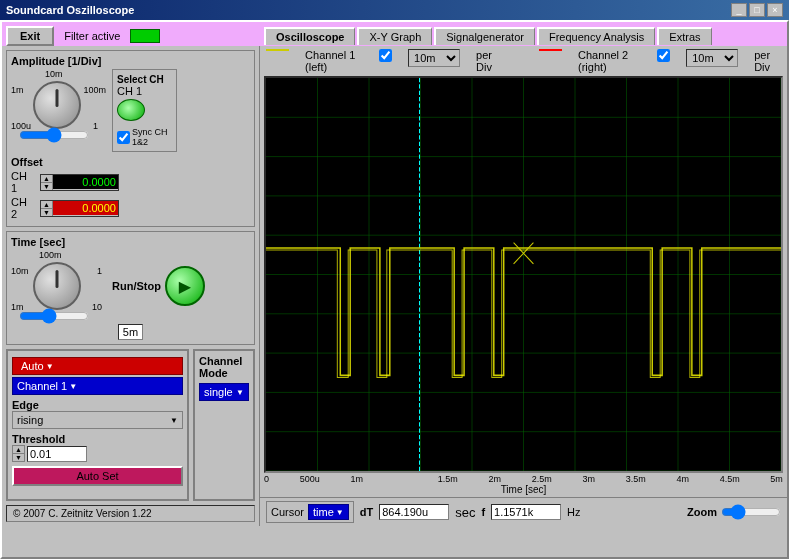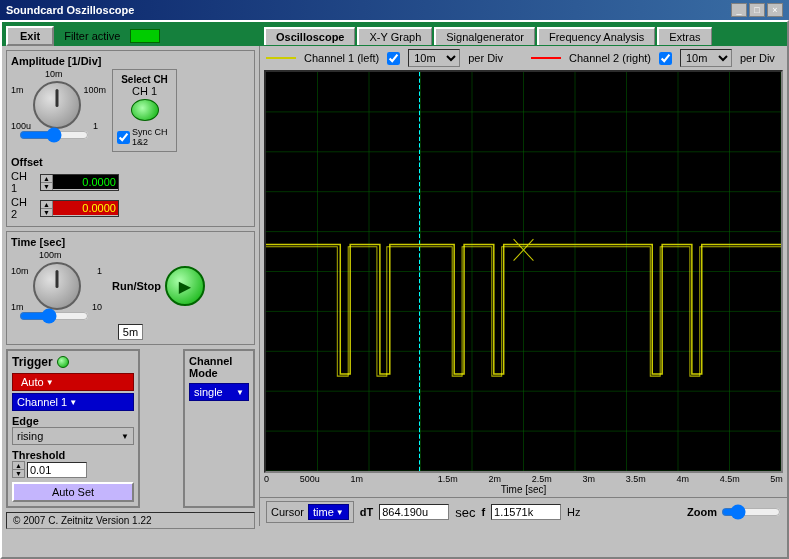--- a/index.html
+++ b/index.html
@@ -198,39 +198,38 @@
     .threshold-section { margin-top: 4px; font-size: 11px; }
     .threshold-input {
       background: white;
       border: 1px inset #808080;
       width: 60px;
       font-size: 11px;
       padding: 1px 2px;
     }
 
     .autoset-btn {
-      background: #c4b5fd;
+      background: #be185d;
       border: 2px solid #ffffff;
       border-right-color: #808080;
       border-bottom-color: #808080;
       padding: 2px 8px;
       font-size: 11px;
       cursor: pointer;
       width: 100%;
       margin-top: 4px;
     }
 
     .channel-mode-box {
       border: 2px solid #808080;
       padding: 4px;
-      width: 72px;
+      width: 62px;
       display: flex;
       flex-direction: column;
       gap: 4px;
-      margin-left: 39px;
     }
 
     .play-btn {
       width: 40px; height: 40px;
       border-radius: 50%;
       background: radial-gradient(circle at 35% 35%, #aaffaa, #00aa00);
       border: 2px solid #006600;
       cursor: pointer;
       display: flex;
       align-items: center;
@@ -242,22 +241,22 @@
     
     .right-panel {
       flex: 1;
       display: flex;
       flex-direction: column;
       background: #c0c0c0;
     }
 
     .channel-legend {
       display: flex;
-      align-items: center;
-      gap: 8px;
+      align-items: flex-start;
+      gap: 16px;
       padding: 3px 6px;
       background: #c0c0c0;
       font-size: 11px;
     }
 
     .ch-checkbox {
       width: 13px; height: 13px;
       cursor: pointer;
     }
 
@@ -337,21 +336,21 @@
   <span class="title-bar-text">Soundcard Oszilloscope</span>
   <div class="title-bar-controls">
     <div class="title-btn">_</div>
     <div class="title-btn">□</div>
     <div class="title-btn">×</div>
   </div>
 </div>
 
 <div class="main-window">
 
-  <div style="display:flex; align-items:center; padding: 4px 4px 0 4px; background:#15803d;">
+  <div style="display:flex; align-items:center; padding: 4px 4px 0 4px; background:#f0abfc;">
     <div style="display:flex; align-items:center; gap:10px; width:258px;">
       <button class="exit-btn">Exit</button>
       <span style="font-size:11px;">Filter active</span>
       <div class="filter-indicator"></div>
     </div>
 
     <div style="display:flex; gap:2px; align-items:flex-end;">
       <div class="tab active">Oscilloscope</div>
       <div class="tab">X-Y Graph</div>
       <div class="tab">Signalgenerator</div>
@@ -372,21 +371,21 @@
             <span style="position:absolute; top:0; left:34px; font-size:9px;">10m</span>
             <span style="position:absolute; top:16px; left:0px; font-size:9px;">1m</span>
             <span style="position:absolute; top:16px; right:0px; font-size:9px;">100m</span>
             <span style="position:absolute; bottom:10px; left:0px; font-size:9px;">100u</span>
             <span style="position:absolute; bottom:10px; right:8px; font-size:9px;">1</span>
             <div class="knob" style="position:absolute; top:12px; left:22px; width:48px; height:48px;"></div>
 
             <input type="range" style="position: absolute; bottom: 0px; left: 8px; width: 70px; height: 12px;" value="50" min="0" max="100">
           </div>
 
-          <div style="border:1px solid #808080; padding:4px; display:flex; flex-direction:column; align-items:center; font-size:11px; width:65px;">
+          <div style="border:1px solid #808080; padding:4px; display:flex; flex-direction:column; align-items:flex-start; font-size:11px; width:65px;">
             <span style="font-size:10px; font-weight:bold;">Select CH</span>
             <span style="font-size:11px;">CH 1</span>
             <div style="width:28px; height:22px; border-radius:50%; background:radial-gradient(circle at 40% 40%, #aaffaa, #00aa00); border:1px solid #006600; margin:2px 0;"></div>
             <div style="display:flex; align-items:center; gap:2px; margin-top:4px;">
               <input type="checkbox" checked="" style="width: 13px; height: 13px;">
               <span style="font-size:9px;">Sync CH 1&amp;2</span>
             </div>
           </div>
         </div>
 
@@ -436,24 +435,20 @@
         <div style="display:flex; justify-content:center; margin-top:2px;">
           <div style="display:flex; align-items:center; border:1px inset #808080; background:white; padding:1px 4px;">
             <span style="font-size:11px;">5m</span>
           </div>
         </div>
       </div>
 
       <div style="display:flex; gap:4px; flex:1;">
 
         <div class="trigger-box">
-          <div class="trigger-header">
-            <span>Trigger</span>
-            <div class="trigger-led"></div>
-          </div>
           <button class="trigger-mode-btn">
             <span>Auto</span>
             <span class="dropdown-arrow">▼</span>
           </button>
           <button class="trigger-ch-btn">
             <span>Channel 1</span>
             <span class="dropdown-arrow">▼</span>
           </button>
           <div class="edge-section">
             <div style="font-size:11px; font-weight:bold;">Edge</div>

